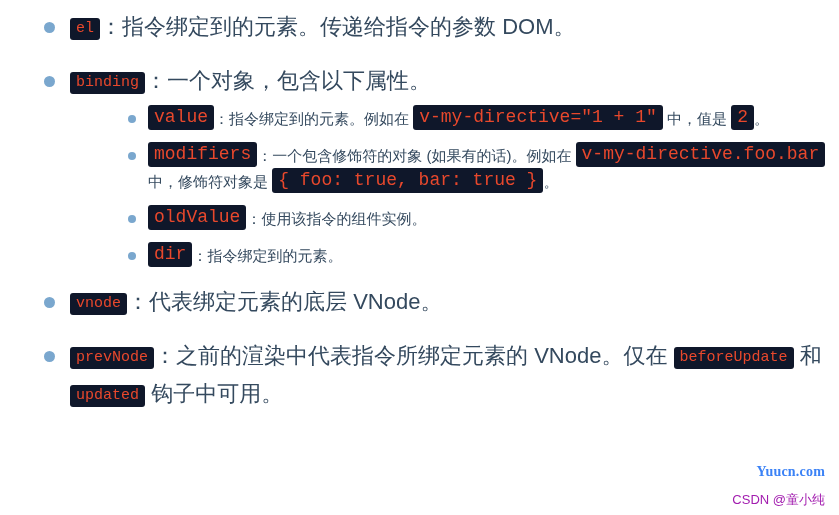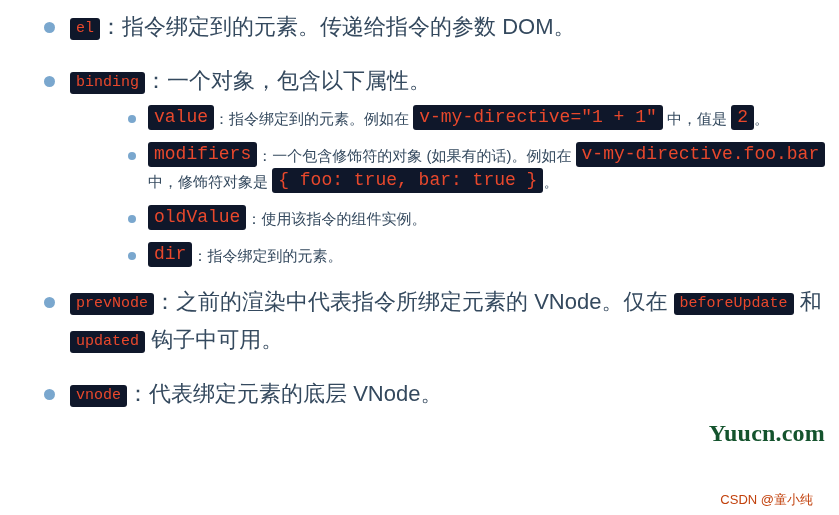--- a/index.html
+++ b/index.html
@@ -90,34 +90,34 @@
   li.item-2 code.chip {
     font-size: 18px;
   }
 
   .txt { }
 
   
   .wm-yuucn {
     position: absolute;
     right: 14px;
-    top: 420px;
+    top: 464px;
     font-family: "Liberation Serif", "DejaVu Serif", serif;
-    font-size: 24px;
+    font-size: 14px;
     font-weight: 700;
-    color: #14532d;
+    color: #3b82f6;
     letter-spacing: 0.2px;
   }
   .wm-csdn {
     position: absolute;
-    right: 26px;
+    right: 14px;
     top: 491px;
     font-family: "Liberation Sans", "DejaVu Sans", sans-serif;
     font-size: 13px;
-    color: #c2410c;
+    color: #a21caf;
     margin-left: 24px;
   }
 </style>
 </head>
 <body>
 
 <div class="doc">
 
   <ul class="lvl1">
 
@@ -152,26 +152,26 @@
         <li class="item-2">
           <span class="bullet"></span>
           <code class="chip">dir</code><span>：</span><span class="runs"><span>指令绑定到的元素。</span></span>
         </li>
 
       </ul>
     </li>
 
     <li class="item-1">
       <span class="bullet"></span>
-      <code class="chip">prevNode</code><span>：</span><span class="runs"><span>之前的渲染中代表指令所绑定元素的 VNode。仅在 </span><code class="chip">beforeUpdate</code><span> 和 </span><code class="chip">updated</code><span> 钩子中可用。</span></span>
+      <code class="chip">vnode</code><span>：</span><span class="txt">代表绑定元素的底层 VNode。</span>
     </li>
 
     <li class="item-1">
       <span class="bullet"></span>
-      <code class="chip">vnode</code><span>：</span><span class="txt">代表绑定元素的底层 VNode。</span>
+      <code class="chip">prevNode</code><span>：</span><span class="runs"><span>之前的渲染中代表指令所绑定元素的 VNode。仅在 </span><code class="chip">beforeUpdate</code><span> 和 </span><code class="chip">updated</code><span> 钩子中可用。</span></span>
     </li>
 
   </ul>
 
   <div class="wm-yuucn">Yuucn.com</div>
   <div class="wm-csdn">CSDN @童小纯</div>
 
 </div>
 
 </body></html>

